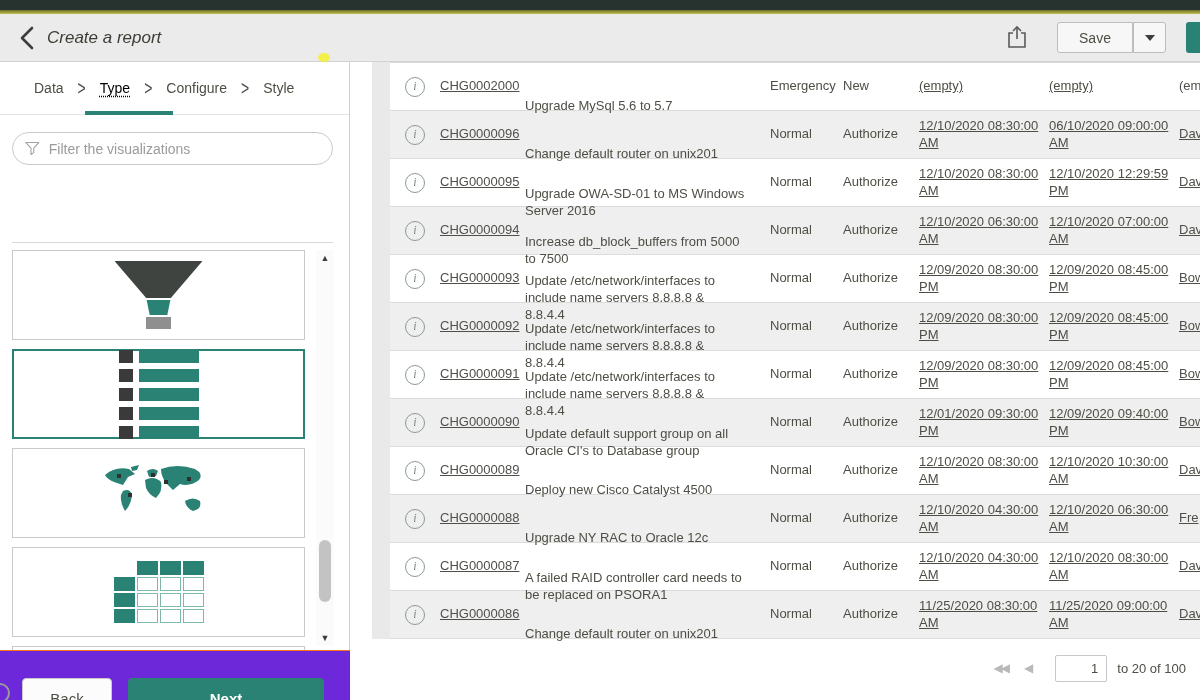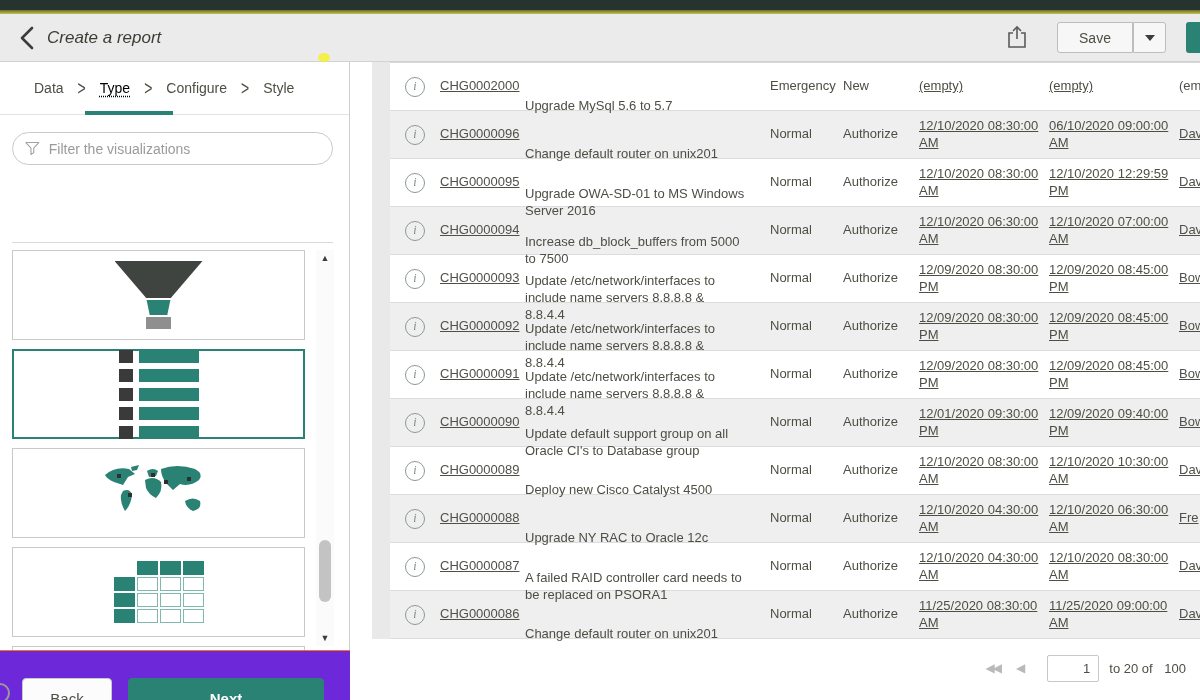--- a/index.html
+++ b/index.html
@@ -101,21 +101,21 @@
   .c-assignee { flex:1; overflow:hidden; white-space:nowrap; }
   .c-assignee a.plain { text-decoration:none; cursor:default; }
 
   
   .pagination { position:absolute; right:14px; top:592px; height:28px; display:flex; align-items:center; font-size:13px; }
   .pg-arrow { background:none; border:none; color:#b9b9b9; font-size:12px; cursor:pointer; letter-spacing:-2px; padding:0 4px; }
   .pg-arrow.single { margin-left:8px; letter-spacing:0; }
   .pg-input { width:52px; height:27px; border:1px solid #c8c8c8; border-radius:2px; text-align:right;
     padding-right:8px; font-size:13px; color:#4e4e45; margin:0 10px 0 18px; font-family:inherit; }
   .pg-range { color:#4e4e45; }
-  .pg-total { position:relative; display:inline-block;margin-left:8px; }
+  .pg-total { position:relative; display:inline-block; }
   .pg-total::before { content:""; position:absolute; left:-2px; top:1px; width:12px; height:13px;
     background:#f4ef3a; border-radius:50%; z-index:-1; opacity:.95; }
 
   .hl-dot { position:absolute; background:#f4ef3a; border-radius:50%; opacity:.9; }
   .dot-title { left:318px; top:53px; width:12px; height:9px; }
   .dot-row { left:762px; top:434px; width:9px; height:7px; opacity:.55; }
 </style>
 </head>
 <body>
 

